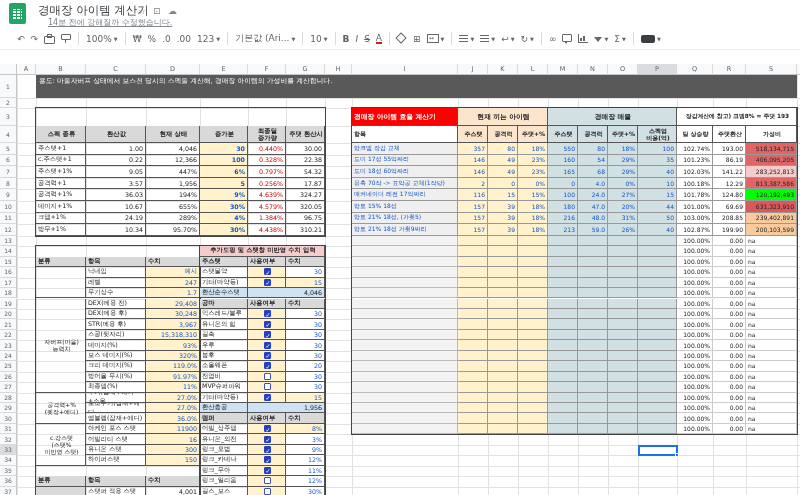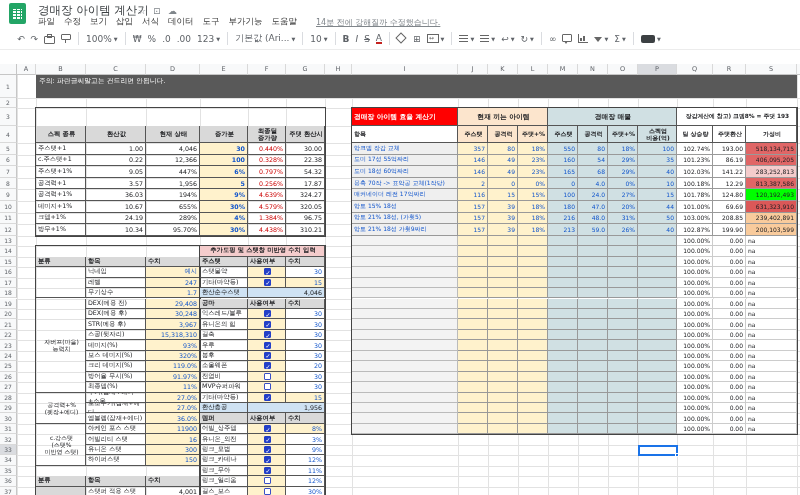--- a/index.html
+++ b/index.html
@@ -61,31 +61,20 @@
 <div id="app">
   <div id="titlebar">
     <div id="logo">
         <div class="cells"></div>
       </div>
     <span id="doc-title">경매장 아이템 계산기</span>
     <span class="tb-ico" id="star-pos" style="left:138px;">☆</span>
     <span class="tb-ico" style="left:153px;">⊡</span>
     <span class="tb-ico" style="left:168px;">☁</span>
     <div id="menubar">
-      <span id="menu-items" style="display: flex; gap: 9px;">
-          <span class="menu-item">파일</span>
-          <span class="menu-item">수정</span>
-          <span class="menu-item">보기</span>
-          <span class="menu-item">삽입</span>
-          <span class="menu-item">서식</span>
-          <span class="menu-item">데이터</span>
-          <span class="menu-item">도구</span>
-          <span class="menu-item">부가기능</span>
-          <span class="menu-item">도움말</span>
-        </span>
       <span id="last-edit">14분 전에 강해질까 수정했습니다.</span>
     </div>
   </div>
 
   <div id="toolbar">
       <div class="tbtn">
         <span class="glyph ">↶</span>
       </div>
       <div class="tbtn">
         <span class="glyph ">↷</span>
@@ -304,21 +293,21 @@
       <div style="position: absolute; box-sizing: border-box; overflow: hidden; left: 0px; top: 339px; width: 17px; height: 10.45px; background: rgb(248, 249, 250); border-right: 1px solid rgb(198, 198, 198); border-bottom: 1px solid rgb(217, 217, 217); display: flex; align-items: center; justify-content: center; font-size: 6px; color: rgb(95, 99, 104);">29</div>
       <div style="position: absolute; box-sizing: border-box; overflow: hidden; left: 0px; top: 349.45px; width: 17px; height: 10.45px; background: rgb(248, 249, 250); border-right: 1px solid rgb(198, 198, 198); border-bottom: 1px solid rgb(217, 217, 217); display: flex; align-items: center; justify-content: center; font-size: 6px; color: rgb(95, 99, 104);">30</div>
       <div style="position: absolute; box-sizing: border-box; overflow: hidden; left: 0px; top: 359.9px; width: 17px; height: 10.45px; background: rgb(248, 249, 250); border-right: 1px solid rgb(198, 198, 198); border-bottom: 1px solid rgb(217, 217, 217); display: flex; align-items: center; justify-content: center; font-size: 6px; color: rgb(95, 99, 104);">31</div>
       <div style="position: absolute; box-sizing: border-box; overflow: hidden; left: 0px; top: 370.35px; width: 17px; height: 10.45px; background: rgb(248, 249, 250); border-right: 1px solid rgb(198, 198, 198); border-bottom: 1px solid rgb(217, 217, 217); display: flex; align-items: center; justify-content: center; font-size: 6px; color: rgb(95, 99, 104);">32</div>
       <div style="position: absolute; box-sizing: border-box; overflow: hidden; left: 0px; top: 380.8px; width: 17px; height: 10.45px; background: rgb(218, 220, 224); border-right: 1px solid rgb(198, 198, 198); border-bottom: 1px solid rgb(217, 217, 217); display: flex; align-items: center; justify-content: center; font-size: 6px; color: rgb(95, 99, 104);">33</div>
       <div style="position: absolute; box-sizing: border-box; overflow: hidden; left: 0px; top: 391.25px; width: 17px; height: 10.45px; background: rgb(248, 249, 250); border-right: 1px solid rgb(198, 198, 198); border-bottom: 1px solid rgb(217, 217, 217); display: flex; align-items: center; justify-content: center; font-size: 6px; color: rgb(95, 99, 104);">34</div>
       <div style="position: absolute; box-sizing: border-box; overflow: hidden; left: 0px; top: 401.7px; width: 17px; height: 10.45px; background: rgb(248, 249, 250); border-right: 1px solid rgb(198, 198, 198); border-bottom: 1px solid rgb(217, 217, 217); display: flex; align-items: center; justify-content: center; font-size: 6px; color: rgb(95, 99, 104);">35</div>
       <div style="position: absolute; box-sizing: border-box; overflow: hidden; left: 0px; top: 412.15px; width: 17px; height: 10.45px; background: rgb(248, 249, 250); border-right: 1px solid rgb(198, 198, 198); border-bottom: 1px solid rgb(217, 217, 217); display: flex; align-items: center; justify-content: center; font-size: 6px; color: rgb(95, 99, 104);">36</div>
       <div style="position: absolute; box-sizing: border-box; overflow: hidden; left: 0px; top: 422.6px; width: 17px; height: 10.45px; background: rgb(248, 249, 250); border-right: 1px solid rgb(198, 198, 198); border-bottom: 1px solid rgb(217, 217, 217); display: flex; align-items: center; justify-content: center; font-size: 6px; color: rgb(95, 99, 104);">37</div>
       <div style="position: absolute; box-sizing: border-box; overflow: hidden; left: 36px; top: 11px; width: 761px; height: 23px; background: rgb(89, 89, 89); color: rgb(255, 255, 255); font-size: 6.8px; line-height: 10px; padding: 1px 0px 0px 3px;">
-        <div style="box-sizing: border-box; overflow: hidden; position: static;">주의: 파란글씨말고는 건드리면 안됩니다.</div>
+        <div style="box-sizing: border-box; overflow: hidden; position: static;">용도: 마을자버프 상태에서 보스전 당시의 스펙을 계산해, 경매장 아이템의 가성비를 계산합니다.</div>
       </div>
       <div style="position: absolute; box-sizing: border-box; overflow: hidden; left: 35px; top: 43px; width: 291px; height: 129.8px; border: 1px solid rgb(68, 68, 68); pointer-events: none;"></div>
       <div style="position: absolute; box-sizing: border-box; overflow: hidden; left: 36px; top: 62px; width: 50px; height: 17px; display: flex; align-items: center; justify-content: center; font-size: 6.3px; padding: 0px 0px 0px 2px; background: rgb(217, 217, 217); font-weight: bold; border-right: 1px solid rgb(85, 85, 85); border-bottom: 1px solid rgb(85, 85, 85);">스펙 종류</div>
       <div style="position: absolute; box-sizing: border-box; overflow: hidden; left: 86px; top: 62px; width: 60px; height: 17px; display: flex; align-items: center; justify-content: center; font-size: 6.3px; padding: 0px 0px 0px 2px; background: rgb(217, 217, 217); font-weight: bold; border-right: 1px solid rgb(85, 85, 85); border-bottom: 1px solid rgb(85, 85, 85);">환산값</div>
       <div style="position: absolute; box-sizing: border-box; overflow: hidden; left: 146px; top: 62px; width: 54px; height: 17px; display: flex; align-items: center; justify-content: center; font-size: 6.3px; padding: 0px 0px 0px 2px; background: rgb(217, 217, 217); font-weight: bold; border-right: 1px solid rgb(85, 85, 85); border-bottom: 1px solid rgb(85, 85, 85);">현재 상태</div>
       <div style="position: absolute; box-sizing: border-box; overflow: hidden; left: 200px; top: 62px; width: 48px; height: 17px; display: flex; align-items: center; justify-content: center; font-size: 6.3px; padding: 0px 0px 0px 2px; background: rgb(217, 217, 217); font-weight: bold; border-right: 1px solid rgb(85, 85, 85); border-bottom: 1px solid rgb(85, 85, 85);">증가분</div>
       <div style="position: absolute; box-sizing: border-box; overflow: hidden; left: 248px; top: 62px; width: 38px; height: 17px; display: flex; align-items: center; justify-content: center; font-size: 6.3px; padding: 0px 0px 0px 2px; background: rgb(217, 217, 217); font-weight: bold; border-right: 1px solid rgb(85, 85, 85); border-bottom: 1px solid rgb(85, 85, 85); white-space: pre-line; text-align: center; line-height: 7.2px;">최종딜
 증가량</div>
       <div style="position: absolute; box-sizing: border-box; overflow: hidden; left: 286px; top: 62px; width: 39px; height: 17px; display: flex; align-items: center; justify-content: center; font-size: 6.3px; padding: 0px 0px 0px 2px; background: rgb(217, 217, 217); font-weight: bold; border-right: 1px solid rgb(85, 85, 85); border-bottom: 1px solid rgb(85, 85, 85);">주댓 환산시</div>
       <div style="position: absolute; box-sizing: border-box; overflow: hidden; left: 36px; top: 79px; width: 50px; height: 11.6px; display: flex; align-items: center; justify-content: flex-start; font-size: 6.3px; padding: 0px 0px 0px 2px; border-right: 1px solid rgb(85, 85, 85); border-bottom: 1px solid rgb(85, 85, 85);">주스탯+1</div>

